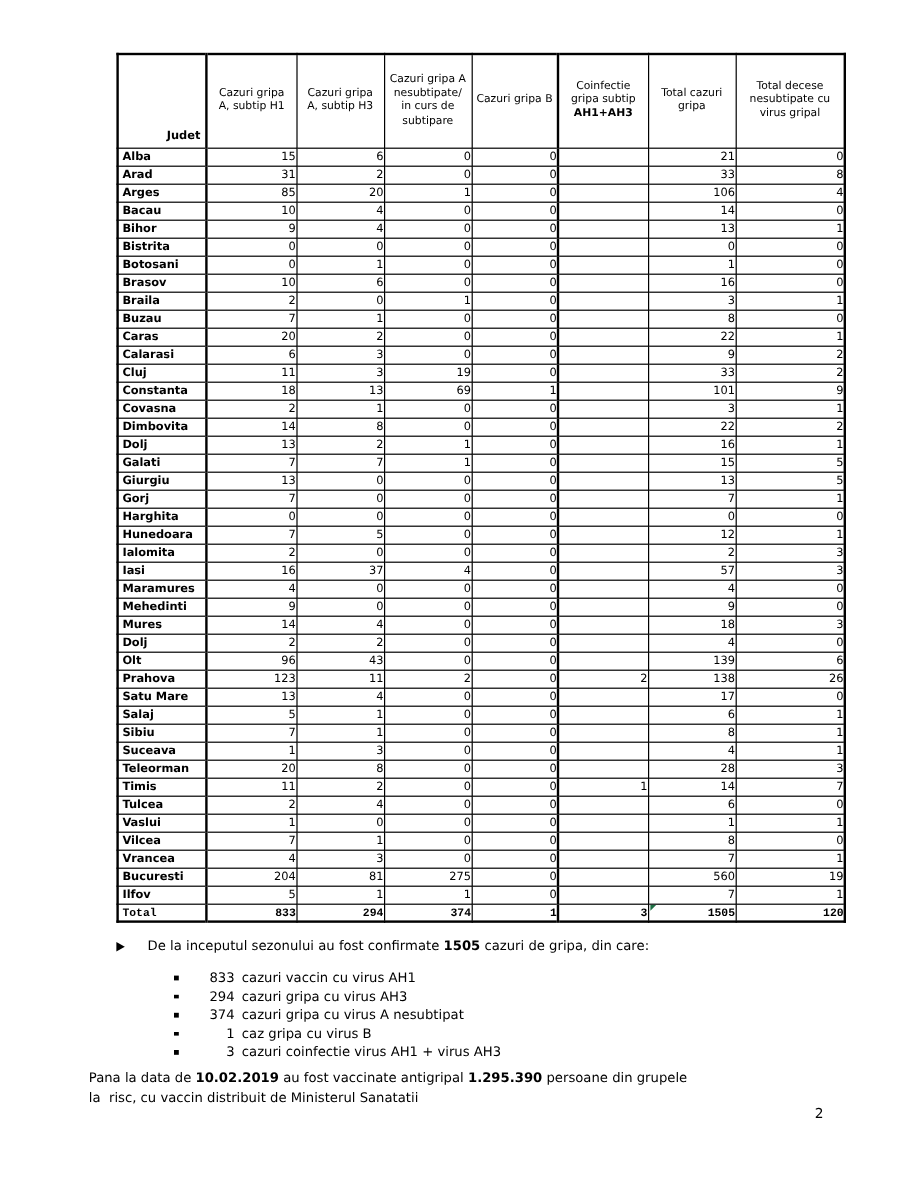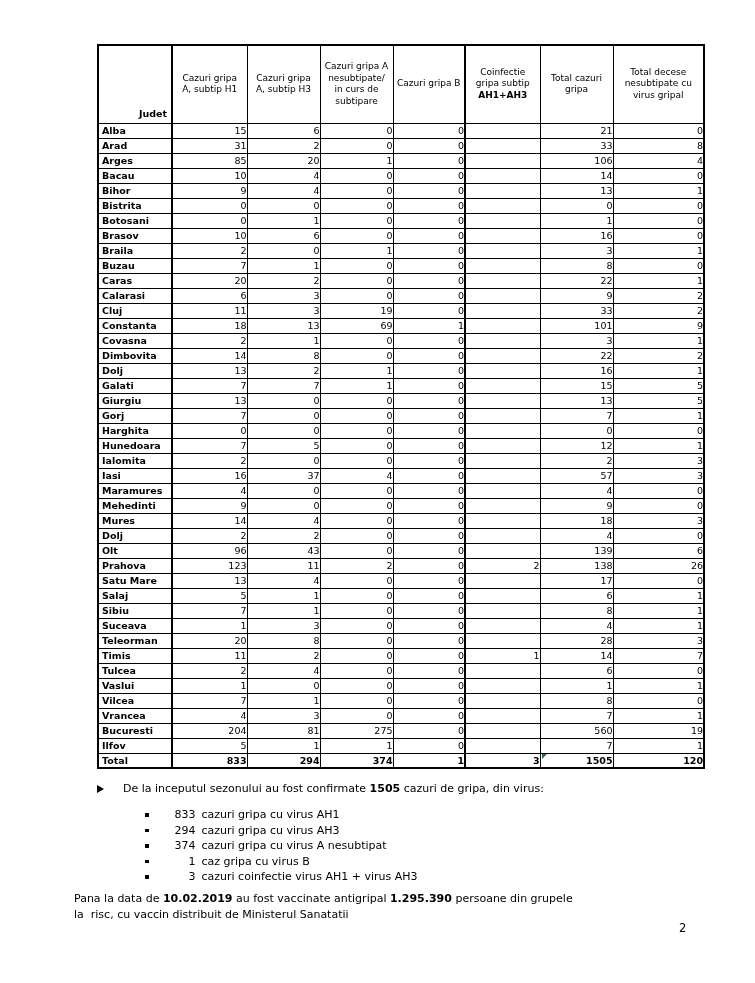--- a/index.html
+++ b/index.html
@@ -50,21 +50,21 @@
     padding-right:4px;
     line-height:1;
   }
   tbody td:first-child, tfoot td:first-child{
     text-align:left;
     padding-left:3px;
     padding-right:0;
     font-weight:bold;
   }
   tfoot tr{height:15px;}
-  tfoot td{font-weight:bold;}
+  tfoot td{font-weight:bold;font-family:Liberation Mono, monospace;}
   .flag-cell{position:relative;}
   .flag{
     position:absolute;top:0;left:1px;
     width:0;height:0;
     border-top:5px solid #1e7145;
     border-right:5px solid transparent;
   }
   
   .summary{
     position:absolute;left:97px;top:782px;
@@ -561,28 +561,28 @@
         <td>1</td>
         <td>3</td>
         <td class="flag-cell"><span class="flag" style="border-top-color: rgb(30, 113, 69);"></span><span>1505</span></td>
         <td>120</td>
       </tr>
     </tfoot>
   </table>
 
   <div class="summary">
     <span class="arrow-icon"></span>
-    <span><span>De la inceputul sezonului au fost confirmate </span><b>1505</b><span> cazuri de gripa, din virus:</span></span>
+    <span><span>De la inceputul sezonului au fost confirmate </span><b>1505</b><span> cazuri de gripa, din care:</span></span>
   </div>
 
   <div class="bullets">
     <div class="bitem">
       <span class="sq-icon"></span>
       <span class="bnum">833</span>
-      <span>cazuri gripa cu virus AH1</span>
+      <span>cazuri vaccin cu virus AH1</span>
     </div>
     <div class="bitem">
       <span class="sq-icon"></span>
       <span class="bnum">294</span>
       <span>cazuri gripa cu virus AH3</span>
     </div>
     <div class="bitem">
       <span class="sq-icon"></span>
       <span class="bnum">374</span>
       <span>cazuri gripa cu virus A nesubtipat</span>

